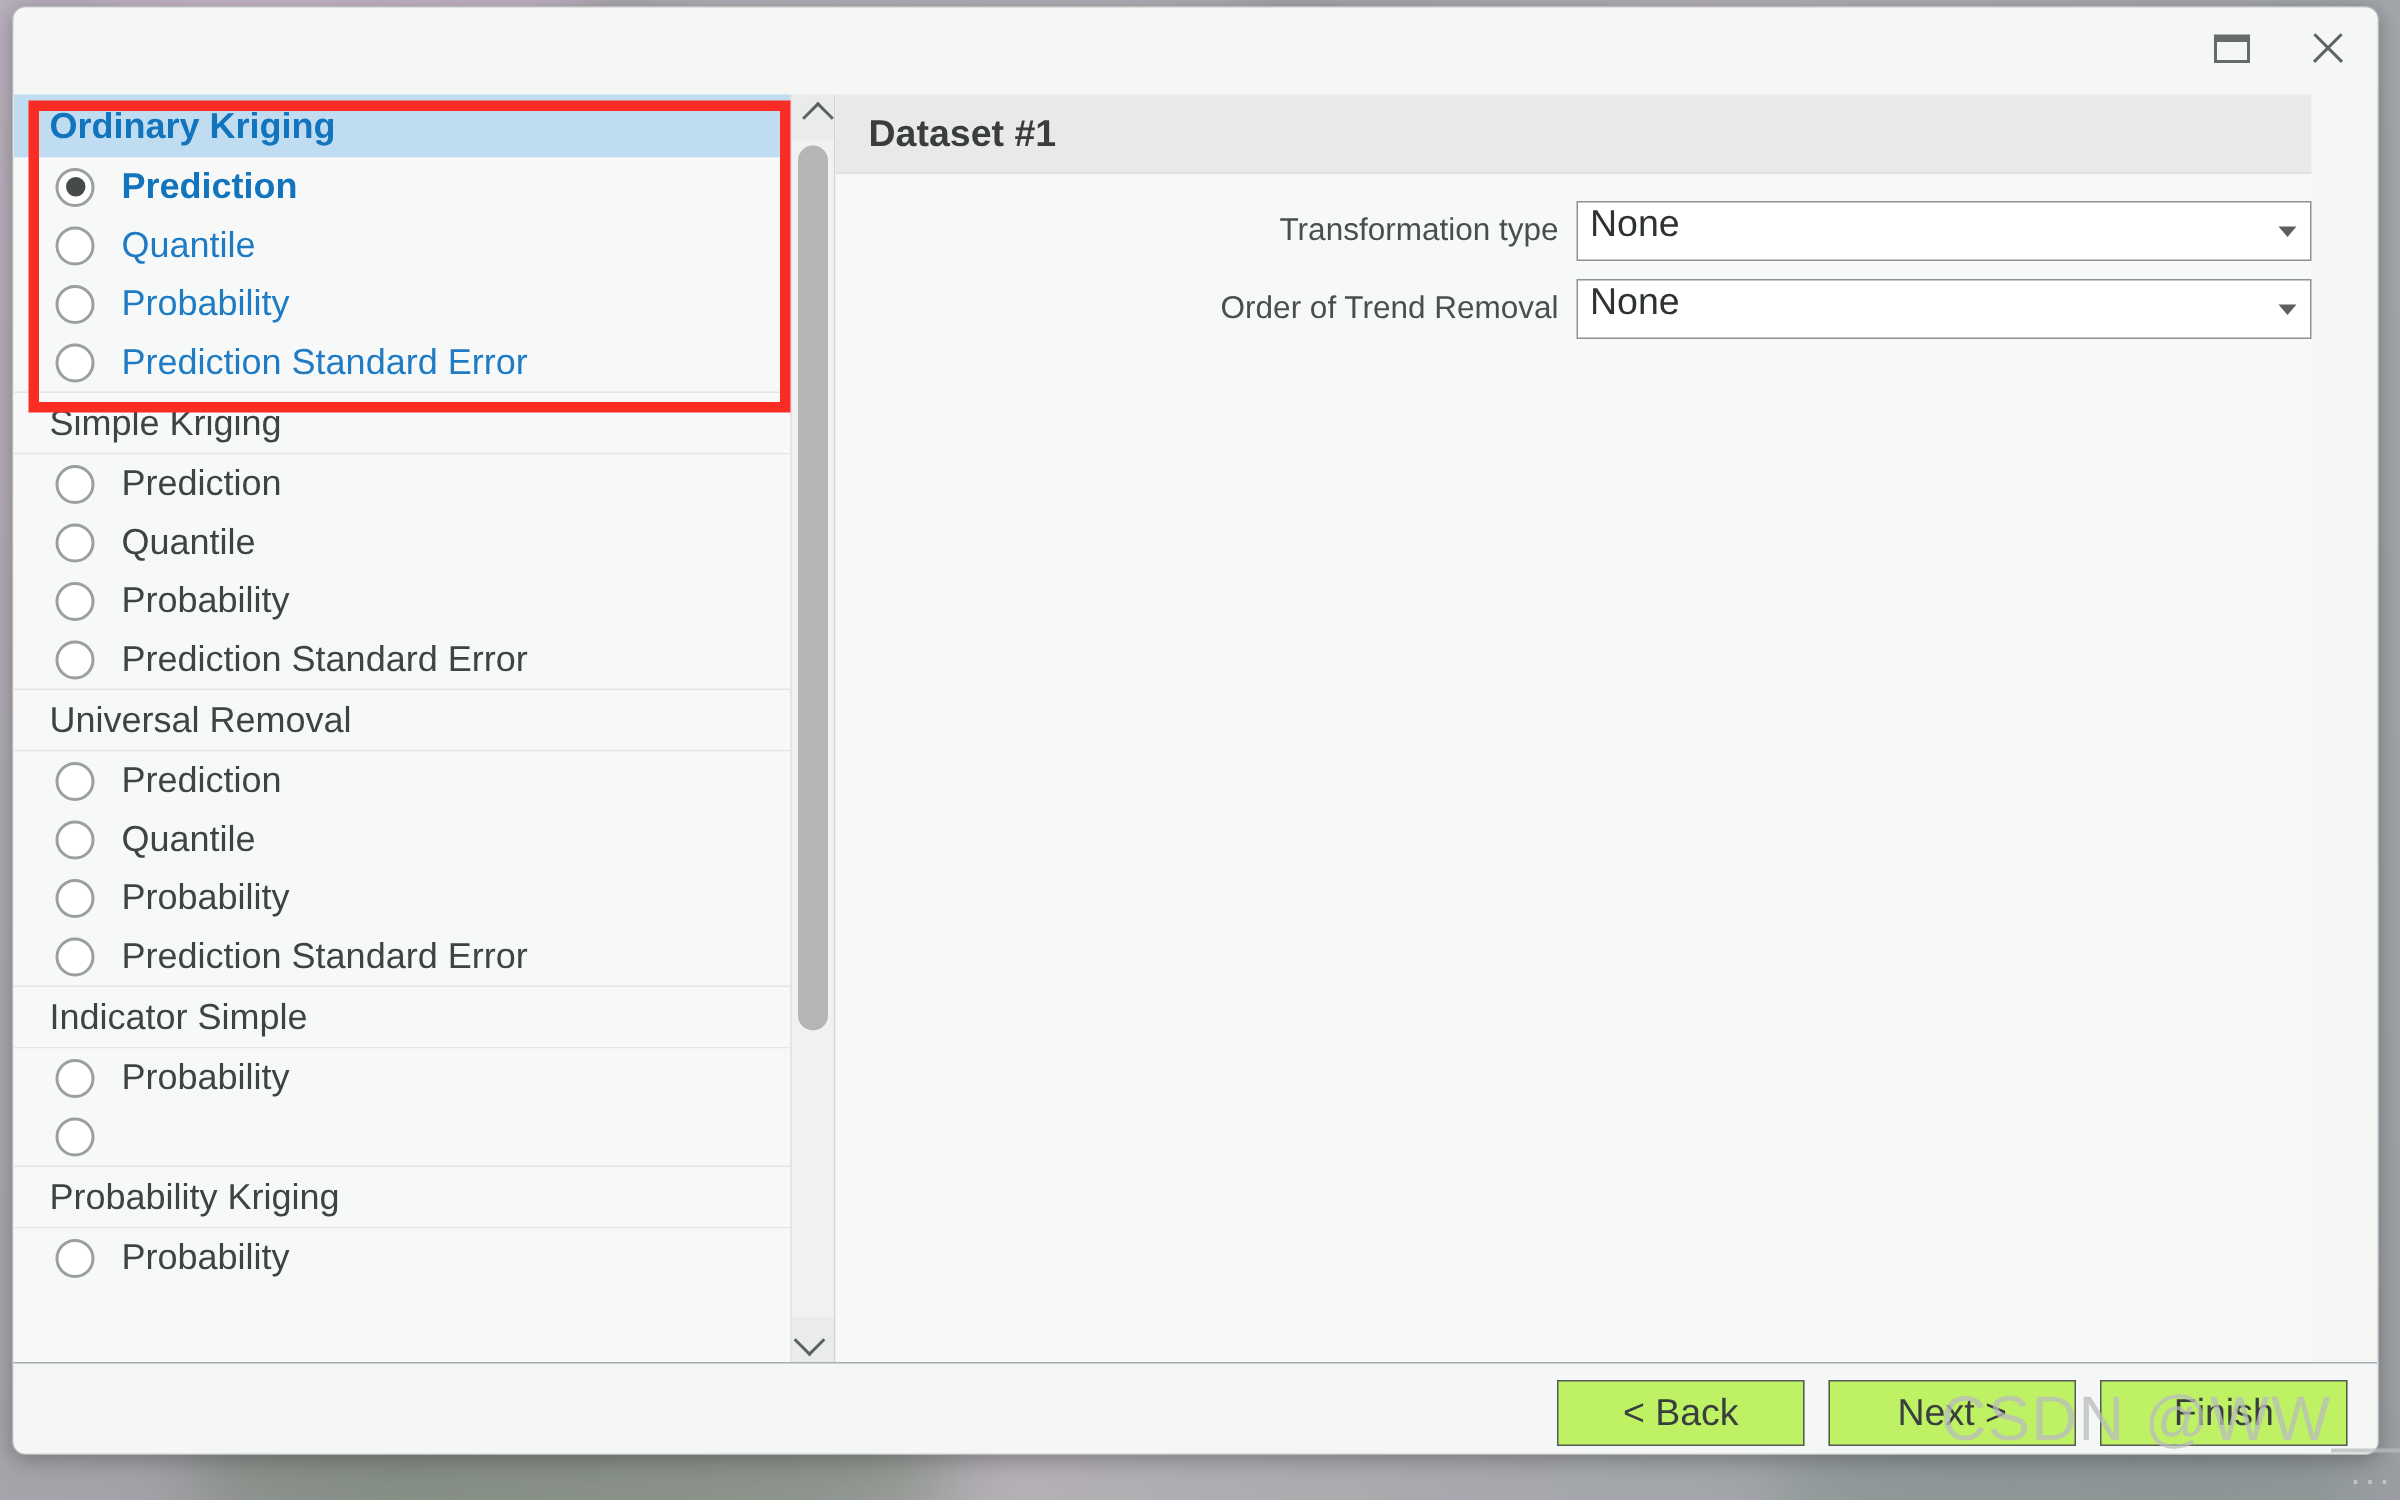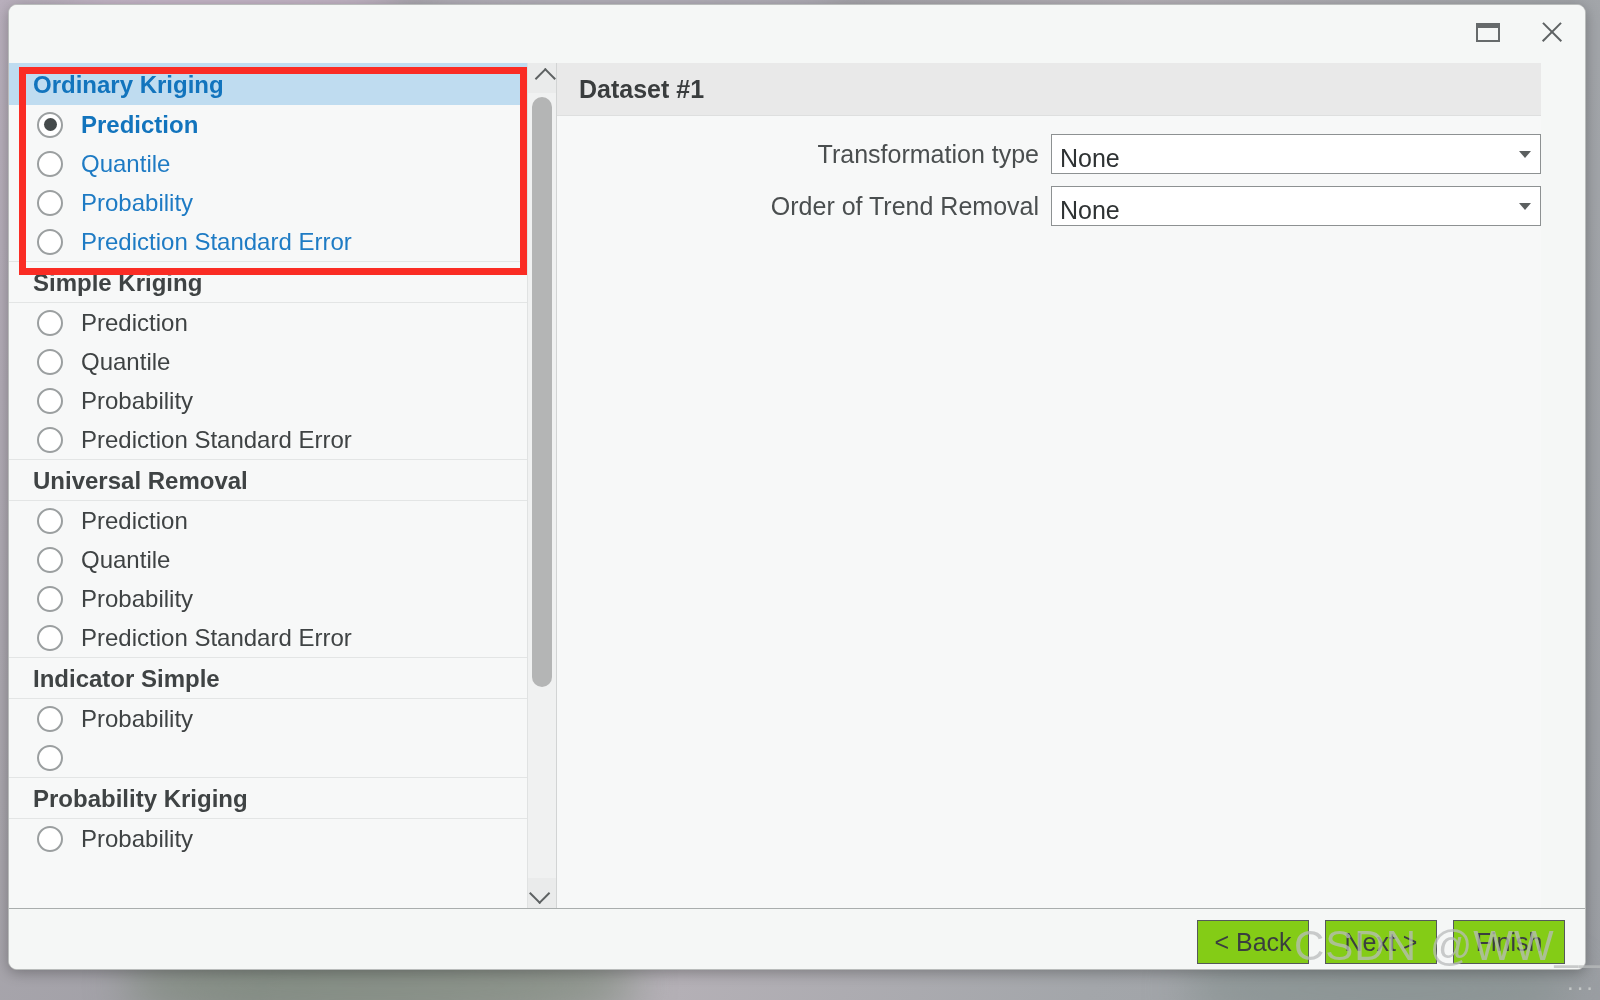--- a/index.html
+++ b/index.html
@@ -134,21 +134,20 @@
     height: 42px;
     line-height: 42px;
     padding-left: 24px;
     font-size: 24px;
     color: #3f4344;
     border-top: 1px solid #e3e5e5;
     border-bottom: 1px solid #e3e5e5;
     background: #f7f8f8;
     box-sizing: border-box;
     white-space: nowrap;
-    font-weight: bold;
   }
   .grp-header.sel {
     background: #bfdcf0;
     color: #1274bd;
     font-weight: bold;
     border-top-color: #bfdcf0;
     border-bottom-color: #bfdcf0;
   }
 
   .opt {
@@ -246,34 +245,34 @@
   .frow {
     display: flex;
     align-items: center;
     height: 48px;
     margin-bottom: 4px;
   }
   .flabel {
     width: 494px;
     text-align: right;
     padding-right: 12px;
-    font-size: 25px;
+    font-size: 21px;
     color: #4a4e4f;
     box-sizing: border-box;
     white-space: nowrap;
   }
   .fcombo {
     position: relative;
     width: 490px;
     height: 40px;
     background: #ffffff;
     border: 1.6px solid #8d9192;
     box-sizing: border-box;
     display: flex;
-    align-items: flex-end;
+    align-items: flex-start;
     cursor: pointer;
   }
   .fcombo .val {
     font-size: 25px;
     color: #2e3233;
     padding-left: 8px;
   }
   .caret {
     position: absolute;
     right: 9px; top: 50%;
@@ -295,23 +294,23 @@
     box-sizing: border-box;
   }
   .btnrow {
     position: absolute;
     right: 20px;
     top: 11px;
     display: flex;
     gap: 16px;
   }
   .wbtn {
-    width: 112px;
+    width: 165px;
     height: 44px;
-    background: #84cc16;
+    background: #bef264;
     border: 1.8px solid #55595a;
     box-sizing: border-box;
     display: flex; align-items: center; justify-content: center;
     font-size: 25px;
     color: #3a3e3f;
     cursor: pointer;
     white-space: nowrap;
   }
 
   

